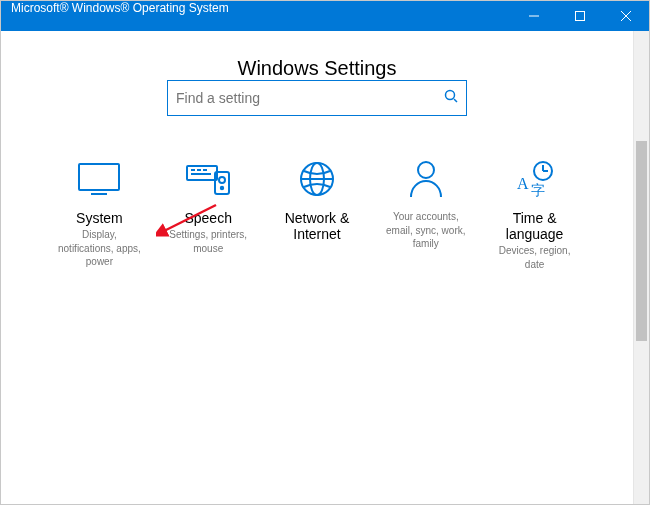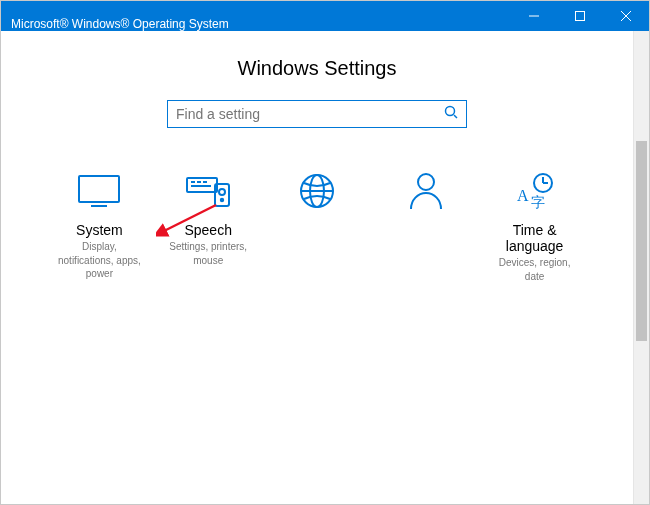--- a/index.html
+++ b/index.html
@@ -8,21 +8,21 @@
     background: #fff;
     width: 650px;
     height: 505px;
     overflow: hidden;
     border: 1px solid #c8c8c8;
   }
   .titlebar {
     height: 30px;
     background: #0078d7;
     display: flex;
-    align-items: flex-end;
+    align-items: flex-start;
     color: #fff;
     font-size: 12px;
     user-select: none;
   }
   .titlebar .title { padding-left: 10px; flex: 1; }
   .winbtn {
     width: 46px;
     height: 30px;
     display: flex;
     align-items: center;
@@ -39,26 +39,25 @@
     flex: 1;
     padding: 20px 20px 0 20px;
     overflow: hidden;
   }
   .page-title {
     text-align: center;
     font-size: 20px;
     font-weight: 400;
     color: #000;
     margin-top: 6px;
-    margin-bottom: 20px;
   }
   .search-row { display: flex; justify-content: center; margin-bottom: 40px; }
   .search-box {
     width: 300px;
-    height: 28px;
+    height: 36px;
     border: 1.5px solid #0078d7;
     display: flex;
     align-items: center;
     padding: 6px 8px;
   }
   .search-box input {
     border: none;
     outline: none;
     flex: 1;
     font-size: 14px;
@@ -193,30 +192,32 @@
       <div class="tile">
         <div class="tile-icon">
           <svg width="40" height="40">
             <circle cx="20" cy="20" r="16"></circle>
             <ellipse cx="20" cy="20" rx="7" ry="16"></ellipse>
             <line x1="4" y1="20" x2="36" y2="20"></line>
             <path d="M7 12 Q20 18 33 12"></path>
             <path d="M7 28 Q20 22 33 28"></path>
           </svg>
         </div>
+        <div class="tile-title">Network &amp; Internet</div>
       </div>
 
 
       <div class="tile">
         <div class="tile-icon">
           <svg width="36" height="40">
             <circle cx="18" cy="11" r="8"></circle>
             <path d="M3 38 A15 16 0 0 1 33 38"></path>
           </svg>
         </div>
+        <div class="tile-desc">Your accounts, email, sync, work, family</div>
       </div>
 
       <div class="tile">
         <div class="tile-icon">
           <svg width="44" height="40">
             <circle cx="30" cy="12" r="9"></circle>
             <line x1="30" y1="12" x2="30" y2="6"></line>
               <line x1="30" y1="12" x2="35" y2="12"></line>
             <text x="4" y="30" font-size="16" fill="#0078d7" stroke="none" font-family="Segoe UI">A</text>
             <text x="18" y="36" font-size="14" fill="#0078d7" stroke="none" font-family="Segoe UI">字</text>

